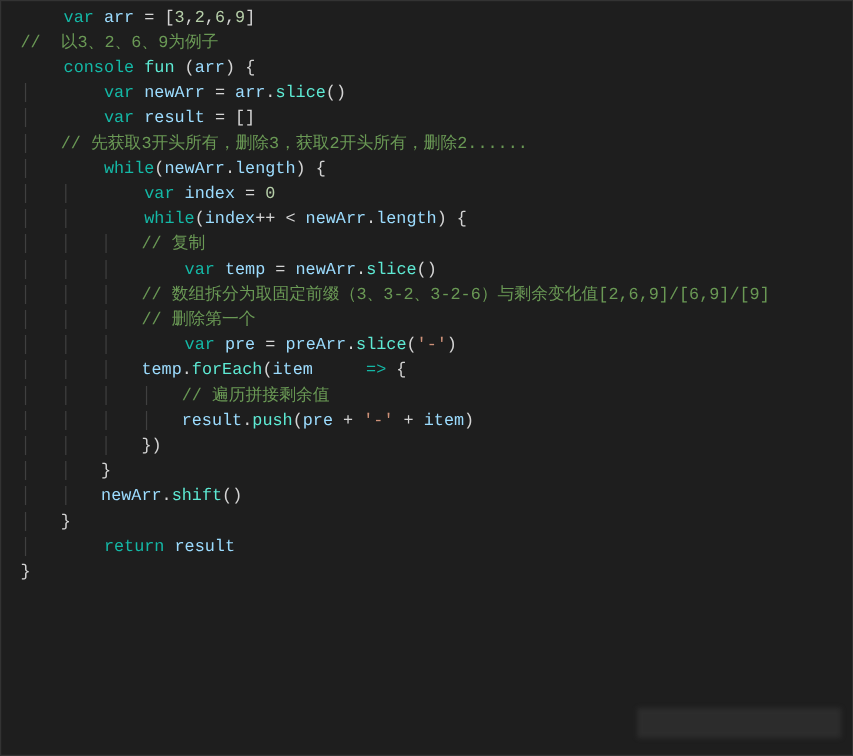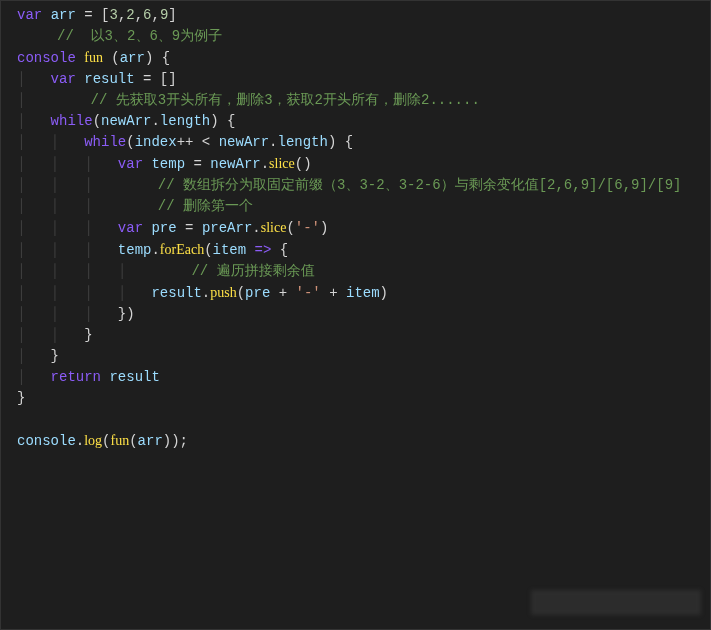--- a/index.html
+++ b/index.html
@@ -12,25 +12,25 @@
       padding: 4px 0;
       width: 711px;
       height: 630px;
       overflow: hidden;
       border: 1px solid #333;
     }
     .line {
       white-space: pre;
       padding-left: 16px;
     }
-    .kw { color: #8b5cf6; }        
-    .fn { color: #fde047; font-family: Liberation Serif, serif; }        
+    .kw { color: #14b8a6; margin-left: 36px; }        
+    .fn { color: #5eead4; }        
     .num { color: #b5cea8; }       
     .str { color: #ce9178; }       
-    .com { color: #6a9955; margin-left: 40px; }       
+    .com { color: #6a9955; }       
     .prop { color: #9cdcfe; }      
     .punc { color: #d4d4d4; }      
     .param { color: #9cdcfe; }      
     .guide { color: #404040; }     
     .watermark {
       position: absolute;
       right: 10px;
       bottom: 15px;
       width: 170px;
       height: 25px;
@@ -38,33 +38,36 @@
       filter: blur(2px);
     }
   </style>
 </head>
 <body>
 
 <div>
 <div class="line"><span class="kw">var</span> <span class="prop">arr</span> <span class="punc">= [</span><span class="num">3</span><span class="punc">,</span><span class="num">2</span><span class="punc">,</span><span class="num">6</span><span class="punc">,</span><span class="num">9</span><span class="punc">]</span></div>
 <div class="line"><span class="com">//  以3、2、6、9为例子</span></div>
 <div class="line"><span class="kw">console</span> <span class="fn">fun</span> <span class="punc">(</span><span class="param">arr</span><span class="punc">) {</span></div>
+<div class="line"><span class="guide">│   </span><span class="kw">var</span> <span class="prop">newArr</span> <span class="punc">=</span> <span class="prop">arr</span><span class="punc">.</span><span class="fn">slice</span><span class="punc">()</span></div>
 <div class="line"><span class="guide">│   </span><span class="kw">var</span> <span class="prop">result</span> <span class="punc">= []</span></div>
 <div class="line"><span class="guide">│   </span><span class="com">// 先获取3开头所有，删除3，获取2开头所有，删除2......</span></div>
 <div class="line"><span class="guide">│   </span><span class="kw">while</span><span class="punc">(</span><span class="prop">newArr</span><span class="punc">.</span><span class="prop">length</span><span class="punc">) {</span></div>
+<div class="line"><span class="guide">│   │   </span><span class="kw">var</span> <span class="prop">index</span> <span class="punc">=</span> <span class="num">0</span></div>
 <div class="line"><span class="guide">│   │   </span><span class="kw">while</span><span class="punc">(</span><span class="prop">index</span><span class="punc">++ &lt; </span><span class="prop">newArr</span><span class="punc">.</span><span class="prop">length</span><span class="punc">) {</span></div>
+<div class="line"><span class="guide">│   │   │   </span><span class="com">// 复制</span></div>
 <div class="line"><span class="guide">│   │   │   </span><span class="kw">var</span> <span class="prop">temp</span> <span class="punc">=</span> <span class="prop">newArr</span><span class="punc">.</span><span class="fn">slice</span><span class="punc">()</span></div>
 <div class="line"><span class="guide">│   │   │   </span><span class="com">// 数组拆分为取固定前缀（3、3-2、3-2-6）与剩余变化值[2,6,9]/[6,9]/[9]</span></div>
 <div class="line"><span class="guide">│   │   │   </span><span class="com">// 删除第一个</span></div>
 <div class="line"><span class="guide">│   │   │   </span><span class="kw">var</span> <span class="prop">pre</span> <span class="punc">=</span> <span class="prop">preArr</span><span class="punc">.</span><span class="fn">slice</span><span class="punc">(</span><span class="str">'-'</span><span class="punc">)</span></div>
 <div class="line"><span class="guide">│   │   │   </span><span class="prop">temp</span><span class="punc">.</span><span class="fn">forEach</span><span class="punc">(</span><span class="param">item</span> <span class="kw">=&gt;</span> <span class="punc">{</span></div>
 <div class="line"><span class="guide">│   │   │   │   </span><span class="com">// 遍历拼接剩余值</span></div>
 <div class="line"><span class="guide">│   │   │   │   </span><span class="prop">result</span><span class="punc">.</span><span class="fn">push</span><span class="punc">(</span><span class="prop">pre</span> <span class="punc">+</span> <span class="str">'-'</span> <span class="punc">+</span> <span class="prop">item</span><span class="punc">)</span></div>
 <div class="line"><span class="guide">│   │   │   </span><span class="punc">})</span></div>
 <div class="line"><span class="guide">│   │   </span><span class="punc">}</span></div>
+<div class="line"><span class="guide">│   │   </span><span class="prop">newArr</span><span class="punc">.</span><span class="fn">shift</span><span class="punc">()</span></div>
 <div class="line"><span class="guide">│   </span><span class="punc">}</span></div>
 <div class="line"><span class="guide">│   </span><span class="kw">return</span> <span class="prop">result</span></div>
 <div class="line"><span class="punc">}</span></div>
 <div class="line"> </div>
-<div class="line"><span class="prop">console</span><span class="punc">.</span><span class="fn">log</span><span class="punc">(</span><span class="fn">fun</span><span class="punc">(</span><span class="prop">arr</span><span class="punc">));</span></div>
 </div>
 
 <div class="watermark"></div>
 
 </body></html>

